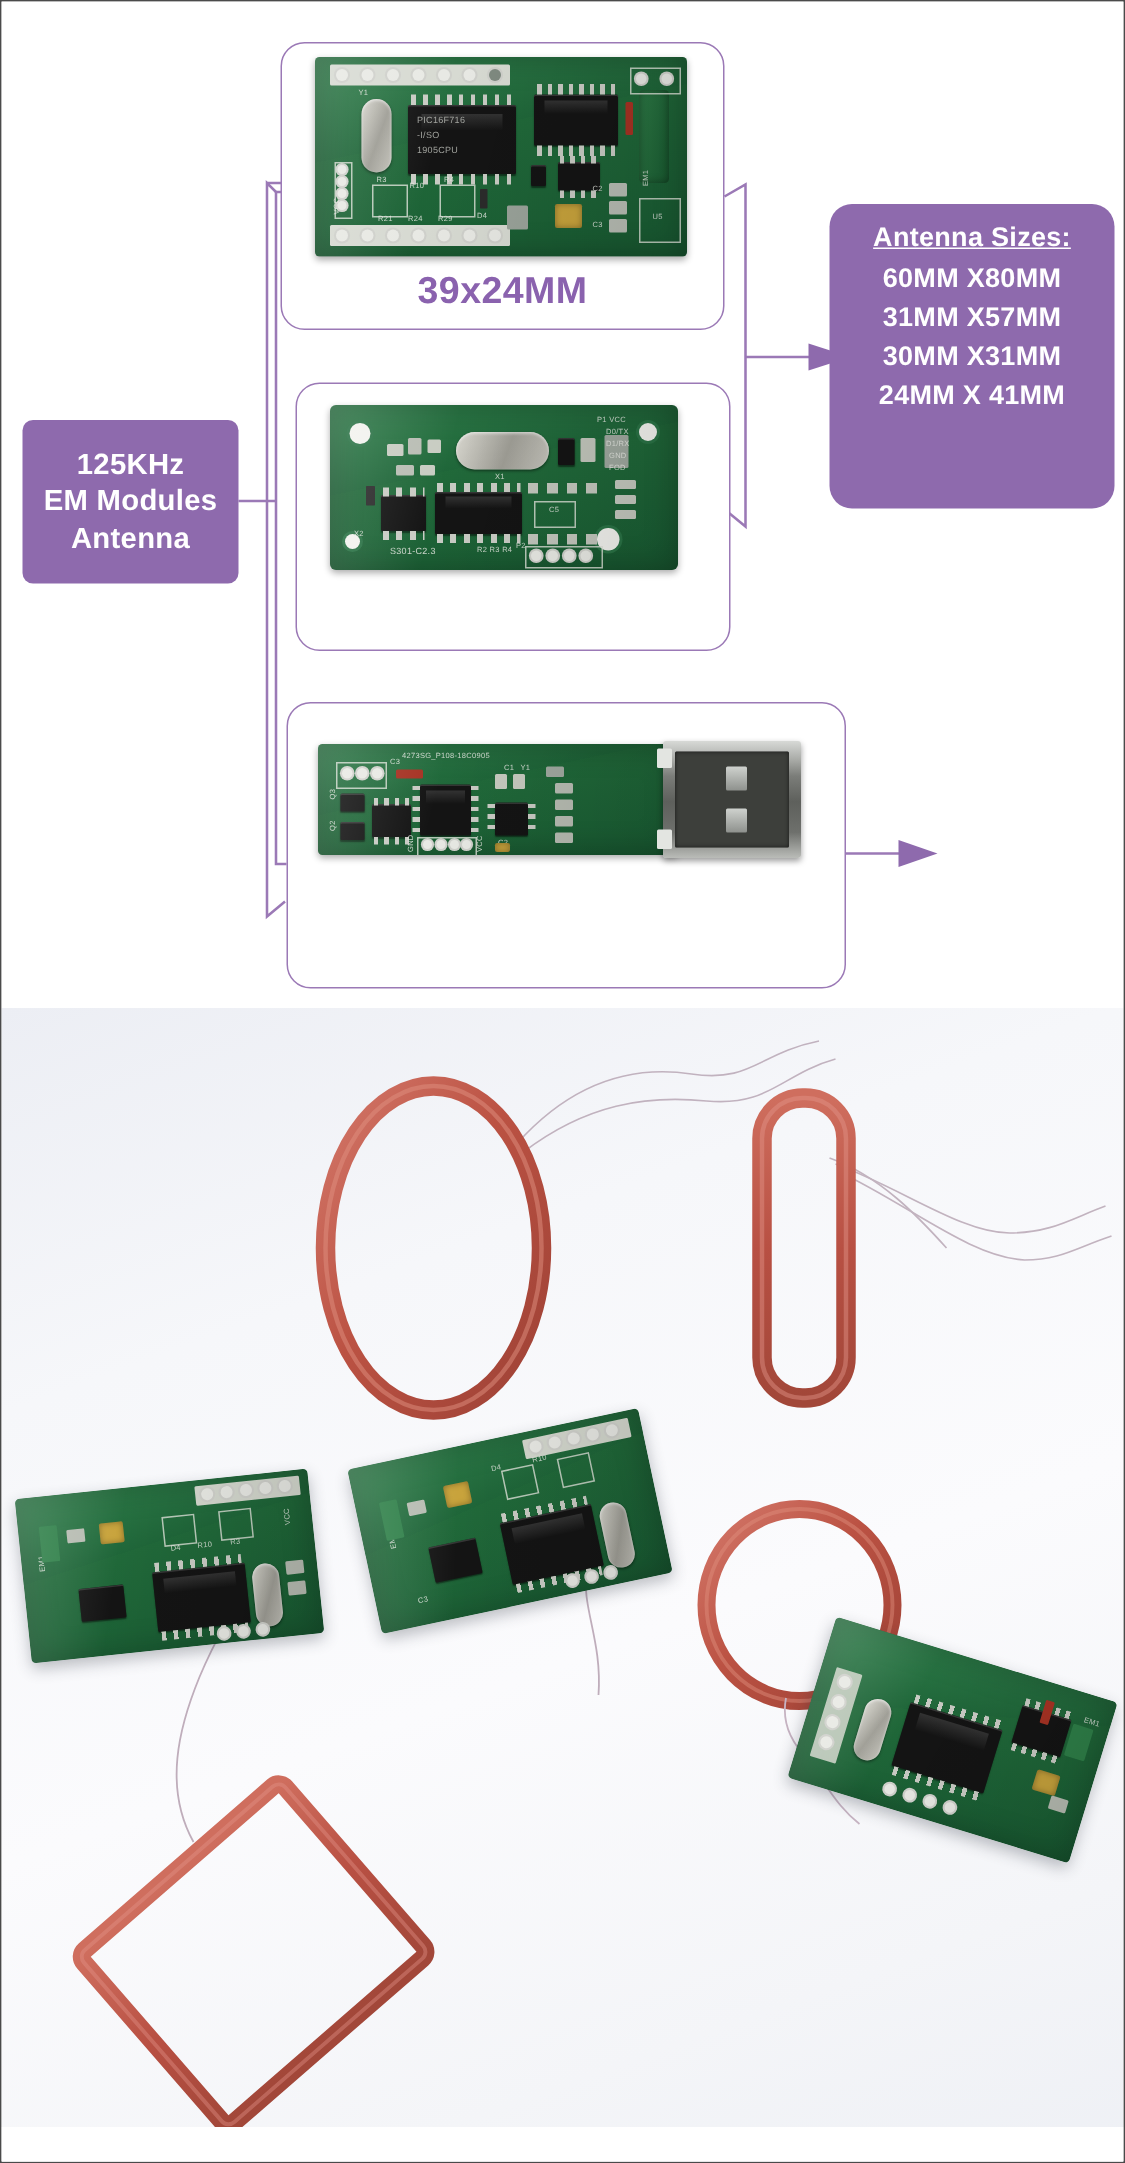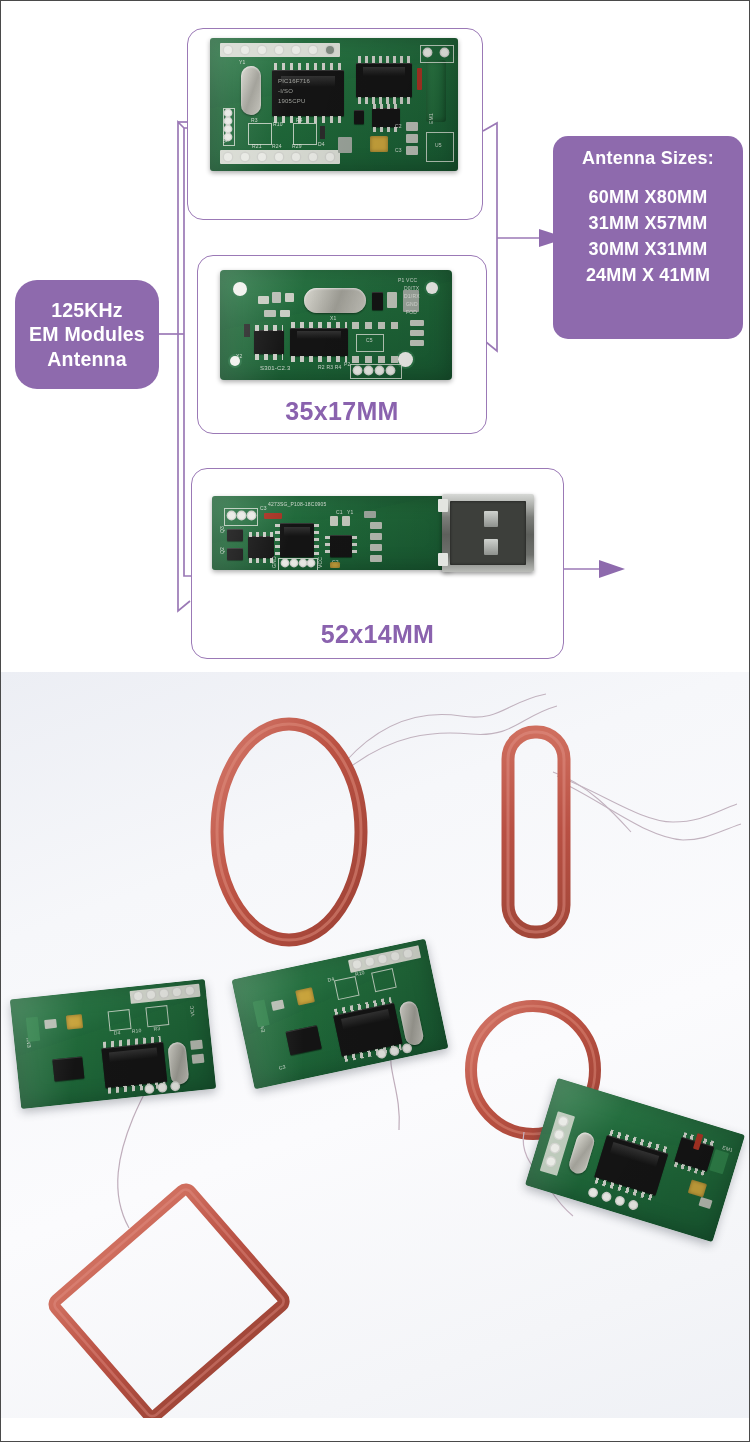--- a/index.html
+++ b/index.html
@@ -31,33 +31,33 @@
     font-weight:bold;
     text-align:center;
     display:flex;flex-direction:column;
     align-items:center;justify-content:center;
     line-height:1.26;
     letter-spacing:.2px;
   }
   #main-label{
     left:14px;top:279px;width:144px;height:109px;
     font-size:19.5px;
-    border-radius:22px;
+    border-radius:7px;
   }
   #main-label .ln{display:block;white-space:nowrap;}
 
   #antenna-box{
     left:552px;top:135px;width:190px;height:203px;
     font-size:18px;border-radius:15px;
     justify-content:flex-start;
     padding-top:11px;
     box-sizing:border-box;
   }
   #antenna-box .ln{display:block;white-space:nowrap;margin-bottom:3.5px;}
-  #antenna-box .ln:first-child{margin-bottom:16px;}
+  #antenna-box .ln:first-child{margin-bottom:4px;text-decoration:underline;}
 
   .pill-white{
     background:#ffffff;
     color:#7e55a0;
     border-radius:50%/50%;
     font-weight:bold;
     display:flex;align-items:center;justify-content:center;
   }
   #can-custom{
     position:absolute;left:27px;top:152px;
@@ -259,20 +259,21 @@
         <div class="silk" style="left:108px;top:104px;">D4</div>
         <div class="padr" style="left:128px;top:99px;width:14px;height:16px;background:#9aa39a;"></div>
         <div class="padr" style="left:196px;top:96px;width:12px;height:9px;background:#b8bdb4;"></div>
         <div class="padr" style="left:196px;top:108px;width:12px;height:9px;background:#b8bdb4;"></div>
         <div class="padr" style="left:196px;top:84px;width:12px;height:9px;background:#b8bdb4;"></div>
         <div class="silk" style="left:185px;top:86px;">C2</div>
         <div class="silk" style="left:185px;top:110px;">C3</div>
         <div class="silkbox" style="left:216px;top:94px;width:26px;height:28px;"></div>
         <div class="silk" style="left:225px;top:105px;">U5</div>
       </div>
+      <div class="size-label">39x24MM</div>
     </div>
 
     <div class="module-card" id="card-2">
       <div class="pcb" style="left:22px;top:14px;width:232px;height:110px;border-radius:4px;">
         <div class="hole" style="left:13px;top:12px;width:14px;height:14px;"></div>
         <div class="hole" style="left:206px;top:12px;width:12px;height:12px;"></div>
         <div class="hole" style="left:178px;top:82px;width:15px;height:15px;"></div>
         <div class="hole" style="left:10px;top:86px;width:10px;height:10px;"></div>
 
         <div class="xtal" style="left:84px;top:18px;width:62px;height:25px;border-radius:13px;"></div>
@@ -319,21 +320,20 @@
         <div class="silk" style="left:98px;top:95px;font-size:5px;">R2 R3 R4</div>
         <div class="silk" style="left:16px;top:84px;">X2</div>
 
         <div class="silkbox" style="left:130px;top:94px;width:50px;height:13px;"></div>
         <div class="pad" style="left:134px;top:97px;width:7px;height:7px;"></div>
         <div class="pad" style="left:145px;top:97px;width:7px;height:7px;"></div>
         <div class="pad" style="left:156px;top:97px;width:7px;height:7px;"></div>
         <div class="pad" style="left:167px;top:97px;width:7px;height:7px;"></div>
         <div class="silk" style="left:124px;top:92px;">P2</div>
       </div>
-      <div class="size-label">35x17MM</div>
     </div>
 
     <div class="module-card" id="card-3">
       <div class="pcb" style="left:20px;top:27px;width:240px;height:74px;border-radius:3px;">
         <div class="silkbox" style="left:12px;top:12px;width:32px;height:16px;"></div>
         <div class="pad" style="left:16px;top:16px;width:7px;height:7px;"></div>
         <div class="pad" style="left:26px;top:16px;width:7px;height:7px;"></div>
         <div class="pad" style="left:36px;top:16px;width:7px;height:7px;"></div>
         <div class="cap-red" style="left:52px;top:17px;width:18px;height:6px;"></div>
         <div class="silk" style="left:48px;top:10px;">C3</div>
@@ -384,21 +384,20 @@
       </div>
 
       <div class="usbshell" style="left:250px;top:25px;width:92px;height:78px;"></div>
       <div class="usbslot" style="left:258px;top:32px;width:76px;height:64px;"></div>
       <div style="position:absolute;left:292px;top:42px;width:14px;height:16px;
            background:linear-gradient(180deg,#cfd2ce,#8e918d);border-radius:1px;"></div>
       <div style="position:absolute;left:292px;top:70px;width:14px;height:16px;
            background:linear-gradient(180deg,#cfd2ce,#8e918d);border-radius:1px;"></div>
       <div style="position:absolute;left:246px;top:30px;width:10px;height:13px;background:#e3e5e1;border-radius:1px;"></div>
       <div style="position:absolute;left:246px;top:84px;width:10px;height:13px;background:#e3e5e1;border-radius:1px;"></div>
-      <div class="size-label">52x14MM</div>
     </div>
 
     <div class="purple-box" id="antenna-box">
       <span class="ln">Antenna Sizes:</span>
       <span class="ln">60MM X80MM</span>
       <span class="ln">31MM X57MM</span>
       <span class="ln">30MM X31MM</span>
       <span class="ln">24MM X 41MM</span>
     </div>
 

